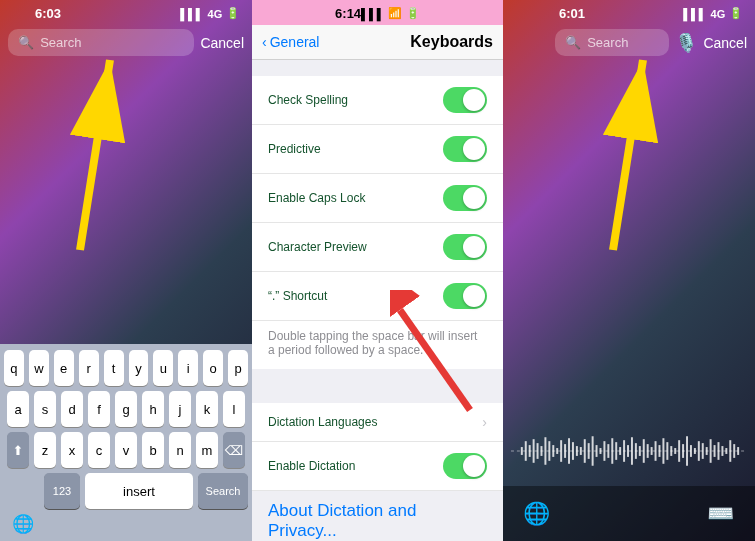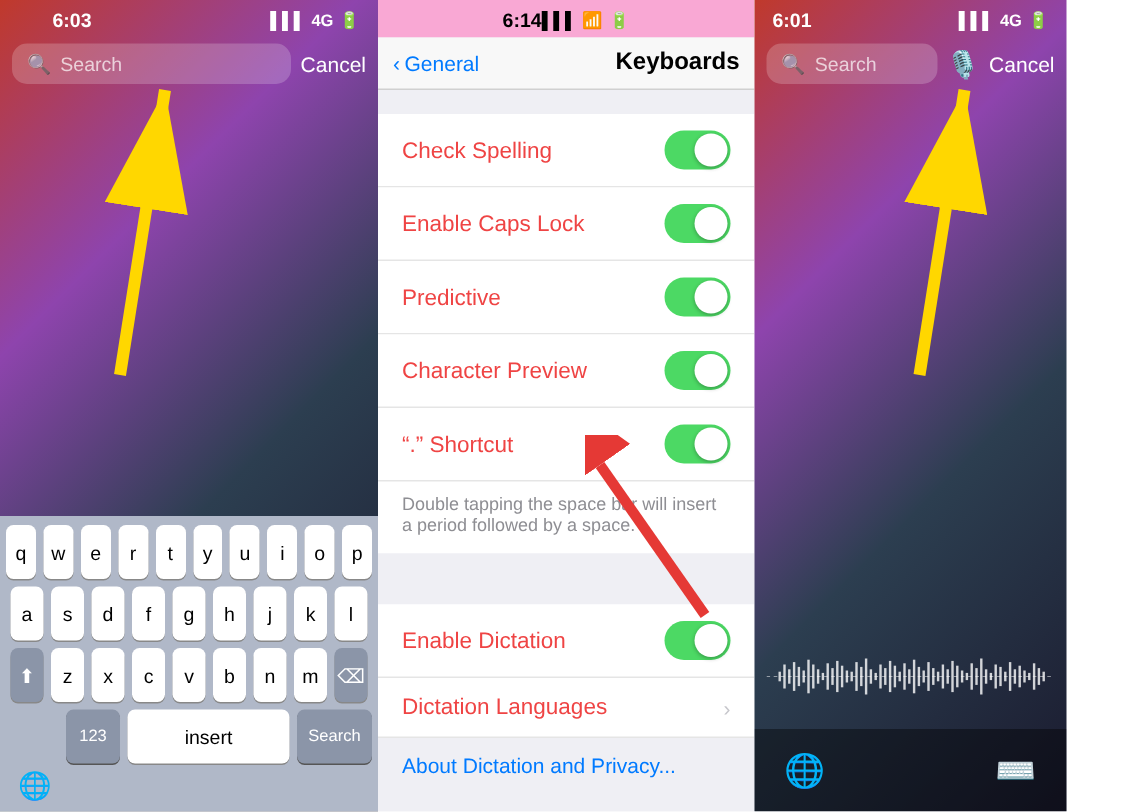--- a/index.html
+++ b/index.html
@@ -193,22 +193,22 @@
     }
     .settings-item {
       display: flex;
       align-items: center;
       padding: 11px 16px;
       border-bottom: 1px solid #e5e5e5;
       background: white;
     }
     .settings-item-label {
       flex: 1;
-      font-size: 15px;
-      color: #ef4444;
+      font-size: 12px;
+      color: #14532d;
     }
     .toggle {
       width: 44px;
       height: 26px;
       border-radius: 13px;
       background: #4cd964;
       position: relative;
       cursor: pointer;
     }
     .toggle::after {
@@ -249,36 +249,37 @@
     .settings-section-gap {
       height: 18px;
       background: #efeff4;
     }
     .chevron-right {
       color: #c7c7cc;
       font-size: 14px;
     }
     .link-text {
       color: #007aff;
-      font-size: 14px;
+      font-size: 17px;
     }
     .bottom-note {
       padding: 10px 16px;
       font-size: 12px;
       color: #8e8e93;
       background: #efeff4;
     }
 
     
     .panel-right {
-      width: 208px;
+      width: 252px;
       height: 541px;
       position: relative;
       overflow: hidden;
       background: linear-gradient(135deg, #c0392b 0%, #8e44ad 30%, #2c3e50 60%, #1a1a2e 100%);
+      padding-left: 44px;
     }
     .panel-right .status-bar {
       display: flex;
       justify-content: space-between;
       align-items: center;
       padding: 6px 12px 4px;
       color: white;
       font-size: 13px;
       font-weight: 600;
     }
@@ -439,48 +440,48 @@
     </div>
     <div class="nav-title">Keyboards</div>
   </div>
 
   <div class="settings-list">
     <div class="settings-item">
       <span class="settings-item-label">Check Spelling</span>
       <div class="toggle"></div>
     </div>
     <div class="settings-item">
+      <span class="settings-item-label">Predictive</span>
+      <div class="toggle"></div>
+    </div>
+    <div class="settings-item">
       <span class="settings-item-label">Enable Caps Lock</span>
       <div class="toggle"></div>
     </div>
     <div class="settings-item">
-      <span class="settings-item-label">Predictive</span>
-      <div class="toggle"></div>
-    </div>
-    <div class="settings-item">
       <span class="settings-item-label">Character Preview</span>
       <div class="toggle"></div>
     </div>
     <div class="settings-item">
       <span class="settings-item-label">“.” Shortcut</span>
       <div class="toggle"></div>
     </div>
     <div class="settings-note">Double tapping the space bar will insert a period followed by a space.</div>
   </div>
 
   <div class="settings-section-gap"></div>
 
   <div class="settings-list">
     <div class="settings-item">
+      <span class="settings-item-label">Dictation Languages</span>
+      <span class="chevron-right">›</span>
+    </div>
+    <div class="settings-item">
       <span class="settings-item-label">Enable Dictation</span>
       <div class="toggle-partial"></div>
-    </div>
-    <div class="settings-item">
-      <span class="settings-item-label">Dictation Languages</span>
-      <span class="chevron-right">›</span>
     </div>
   </div>
 
   <div style="padding: 10px 16px; background:#efeff4;">
     <span class="link-text">About Dictation and Privacy...</span>
   </div>
 
   <div class="bottom-note">You can use Dictation for English when you are not connected to the Internet.</div>
 
 </div>

